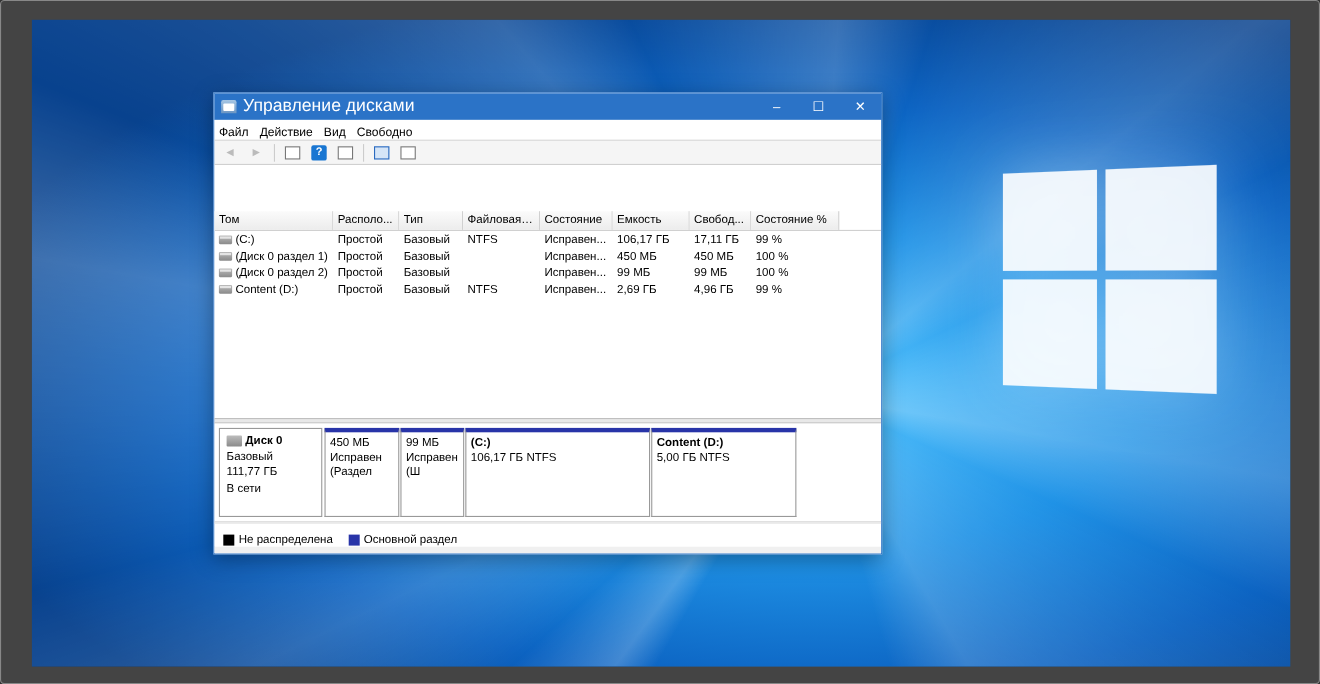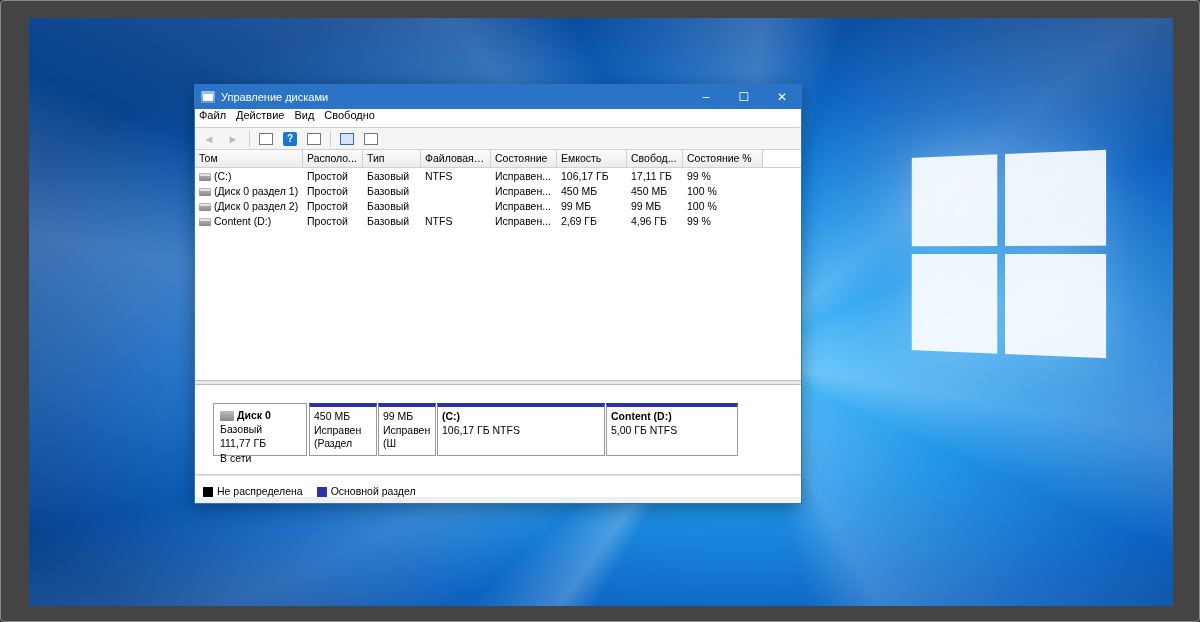--- a/index.html
+++ b/index.html
@@ -23,43 +23,43 @@
 .win-logo .q { position: absolute; background: rgba(255,255,255,0.9); }
 .win-logo .q1 { top: 0; left: 0; width: 92px; height: 92px; }
 .win-logo .q2 { top: 0; left: 100px; width: 100px; height: 92px; }
 .win-logo .q3 { top: 100px; left: 0; width: 92px; height: 100px; }
 .win-logo .q4 { top: 100px; left: 100px; width: 100px; height: 100px; }
 
 .window { position: absolute; top: 66px; left: 165px; width: 608px; height: 420px; background: #fff; border: 1px solid #2b73c7; box-shadow: 0 4px 18px rgba(0,0,0,0.35); display: flex; flex-direction: column; font-size: 11px; }
 .titlebar { height: 24px; background: #2b73c7; color: #fff; display: flex; align-items: center; padding-left: 6px; }
 .titlebar .app-icon { width: 14px; height: 12px; margin-right: 6px; background: linear-gradient(#a6c6e4, #6c96c3); border-radius: 2px 2px 0 0; position: relative; }
 .titlebar .app-icon::after { content:""; position:absolute; inset:3px 2px 2px 2px; background:#fff; border-radius:1px; }
-.titlebar .title { flex: 1; font-size: 11px; }
+.titlebar .title { flex: 1; font-size: 16px; }
 .titlebar .ctrl { width: 38px; height: 24px; display:flex; align-items:center; justify-content:center; font-size:12px; color:#fff; }
-.menubar { height: 19px; background: #fff; border-bottom: 1px solid #d0d0d0; display: flex; align-items: flex-start; padding: 0 4px; gap: 10px; font-size: 11px; }
+.menubar { height: 19px; background: #fff; border-bottom: 1px solid #d0d0d0; display: flex; align-items: flex-end; padding: 0 4px; gap: 10px; font-size: 11px; }
 .menubar span { cursor: default; }
 .toolbar { height: 22px; background: #f5f5f5; border-bottom: 1px solid #d0d0d0; display: flex; align-items: center; padding: 0 4px; gap: 4px; }
 .tb-btn { width: 20px; height: 18px; display:flex; align-items:center; justify-content:center; color:#555; font-size:11px; border:1px solid transparent; }
 .tb-btn.disabled { color: #bbb; }
 .tb-sep { width:1px; height:16px; background:#ccc; margin:0 2px; }
 .tb-icon-box { width:14px; height:12px; border:1px solid #777; background:#fff; position:relative; }
 .tb-help { width:14px;height:14px;background:#1976d2;border-radius:2px;color:#fff;display:flex;align-items:center;justify-content:center;font-size:10px;font-weight:bold; }
 
 .content-top { flex:1; background:#fff; overflow:hidden; }
-.column-headers { display:flex; height:18px; background:#fff; border-bottom:1px solid #d0d0d0; }
+.column-headers { display:flex; height:18px; background:#fff; border-bottom:1px solid #d0d0d0;margin-top:42px; }
 .column-headers .ch { border-right:1px solid #d0d0d0; padding:2px 4px; font-size:10.5px; overflow:hidden; white-space:nowrap; text-overflow:ellipsis; background:linear-gradient(#fbfbfb,#ececec); position:relative; }
 .column-headers .ch::after { content:""; position:absolute; right:2px; top:2px; bottom:2px; width:1px; background:#bbb; display:none;}
 .volume-row { display:flex; height:15px; font-size:10.5px; align-items:center; }
 .volume-row .cell { padding:0 4px; overflow:hidden; white-space:nowrap; text-overflow:ellipsis; }
 .drive-icon { display:inline-block; width:12px; height:8px; background:linear-gradient(#bcbcbc,#8a8a8a); border-radius:1px; margin-right:3px; vertical-align:middle; position:relative; }
 .drive-icon::after { content:""; position:absolute; left:1px; right:1px; top:1px; height:2px; background:#e4e4e4; }
 
 .splitter { height:5px; background:#e8e8e8; border-top:1px solid #bfbfbf; border-bottom:1px solid #bfbfbf; cursor:row-resize; }
 
-.graphical { height:90px; background:#fff; display:flex; border-bottom:1px solid #ccc; padding:18px; gap:2px; }
+.graphical { height:90px; background:#fff; display:flex; border-bottom:1px solid #ccc; padding:4px; gap:2px; }
 .disk-label { width:94px; padding:4px 6px; font-size:10.5px; line-height:1.35; border:1px solid #999; background:#fff; }
 .disk-label .d-icon { display:inline-block; width:14px; height:10px; background:linear-gradient(#bcbcbc,#8a8a8a); border-radius:1px; margin-right:3px; vertical-align:middle; }
 .disk-label .d-name { font-weight:bold; }
 .partitions { flex:1; display:flex; }
 .part { border:1px solid #999; border-top:4px solid #2834a8; margin-right:1px; padding:3px 4px; font-size:10.5px; line-height:1.3; overflow:hidden; background:#fff; }
 .part.unalloc { border-top-color:#000; }
 .part .p-name { font-weight:bold; }
 
 .legend { height:22px; background:#fff; display:flex; align-items:flex-end; gap:14px; padding:0 8px; font-size:10.5px; border-top:1px solid #e0e0e0; }
 .legend .swatch { width:10px; height:10px; margin-right:4px; display:inline-block; vertical-align:middle; }

